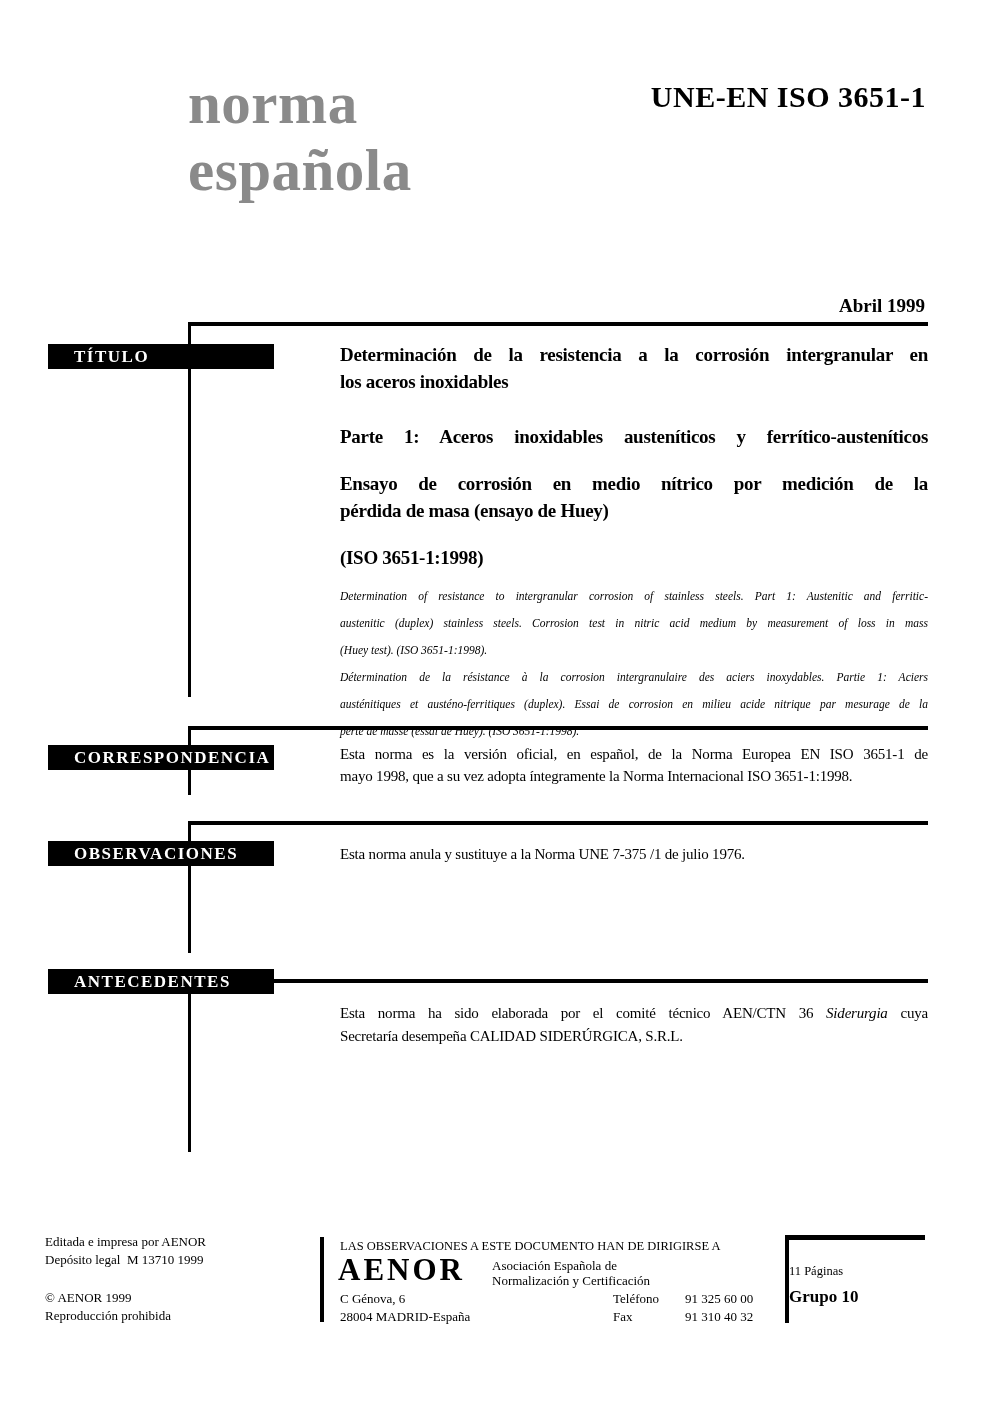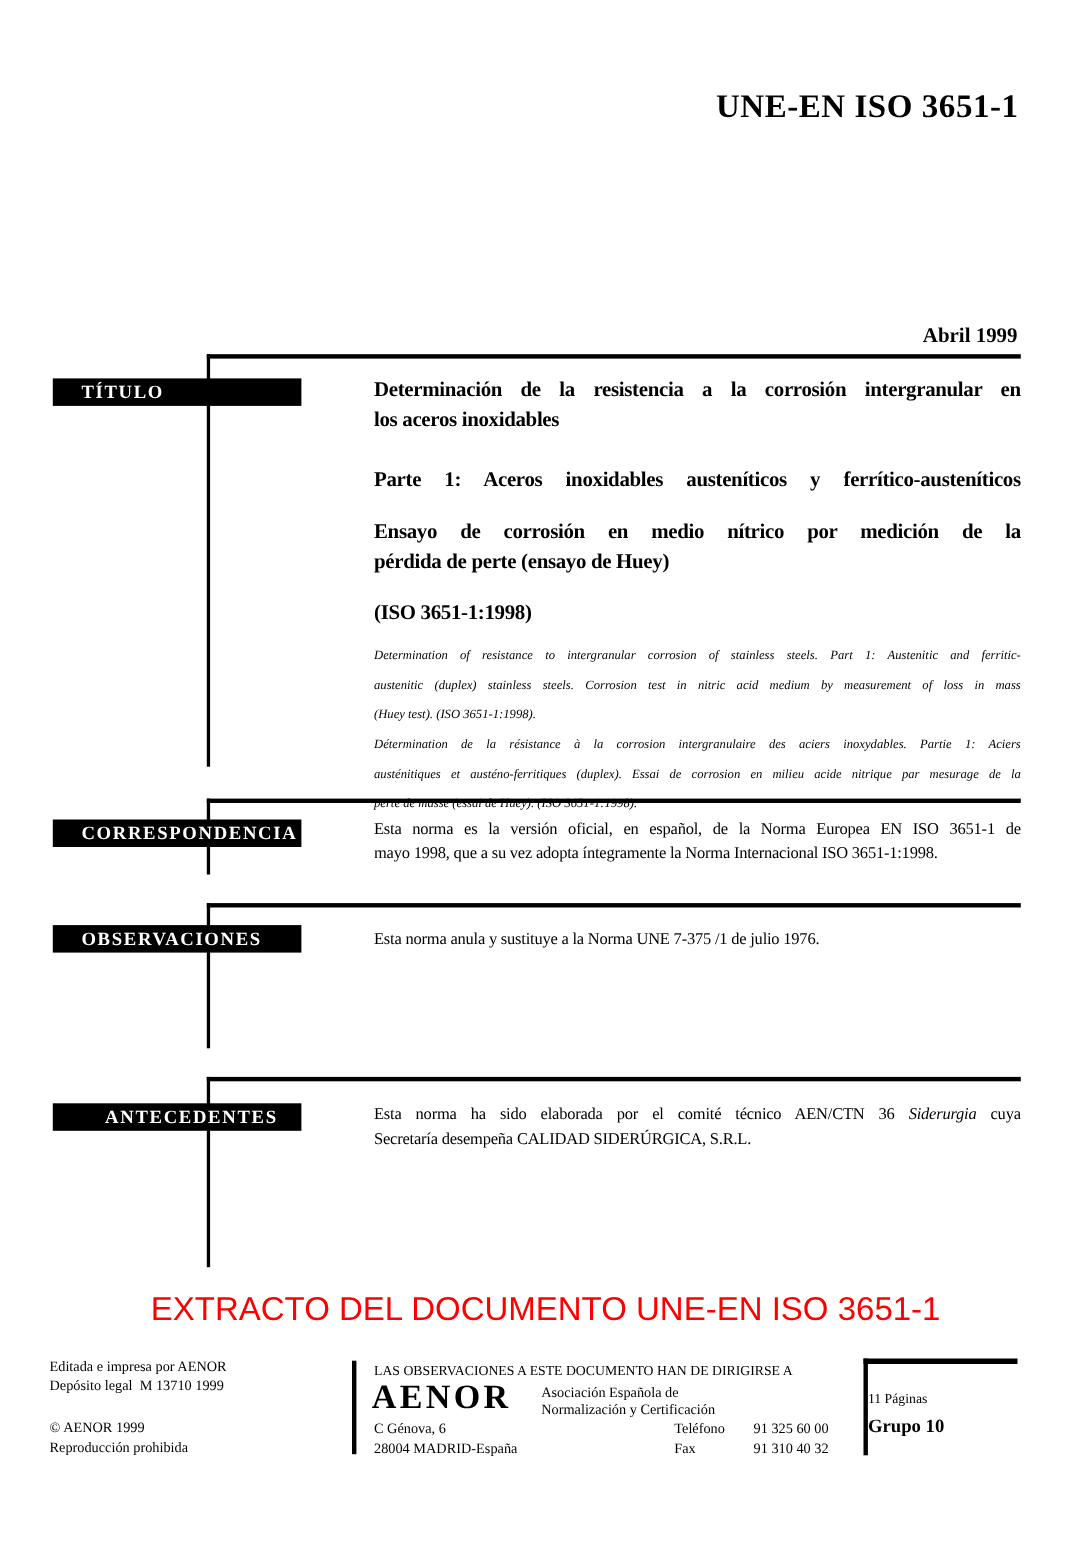--- a/index.html
+++ b/index.html
@@ -40,21 +40,21 @@
   
   .bar {
     position: absolute; left: 48px; width: 226px; height: 25px;
     background: #000000; color: #ffffff;
     font-size: 17px; font-weight: bold; line-height: 25px;
     letter-spacing: 1.5px; padding-left: 26px; box-sizing: border-box;
   }
   .bar-titulo  { top: 344px; }
   .bar-corresp { top: 745px; }
   .bar-observ  { top: 841px; }
-  .bar-antec   { top: 1003px; text-align: center; }
+  .bar-antec   { top: 969px; }
   
   .title-col {
     position: absolute; left: 340px; top: 341px; width: 588px;
     font-size: 19px; font-weight: bold; letter-spacing: -0.3px;
   }
   .title-col p { margin: 0; line-height: 27px; }
   .p1 { margin-bottom: 28px !important; }
   .p2 { margin-bottom: 20px !important; }
   .p3 { margin-bottom: 20px !important; }
   .p4 { margin-bottom: 12px !important; }
@@ -102,20 +102,24 @@
     box-sizing: border-box; text-align: left;
   }
   .f-pages { margin-top: 24px; font-size: 12.5px; }
   .f-group { margin-top: 8px; font-size: 17px; font-weight: bold; }
 </style>
 </head>
 <body>
 
 <div class="page">
 
+  <div class="logo">
+    <span class="line">norma</span>
+    <span class="line">española</span>
+  </div>
   <div class="doc-code">UNE-EN ISO 3651-1</div>
   <div class="date">Abril 1999</div>
 
   <div class="hrule hrule-titulo"></div>
   <div class="vrule vrule-titulo"></div>
   <div class="hrule hrule-corresp"></div>
   <div class="vrule vrule-corresp"></div>
   <div class="hrule hrule-observ"></div>
   <div class="vrule vrule-observ"></div>
   <div class="hrule hrule-antec"></div>
@@ -137,21 +141,21 @@
   <div class="title-col">
     <p class="p1">
       <span class="line jfull">Determinación de la resistencia a la corrosión intergranular en</span>
       <span class="line">los aceros inoxidables</span>
     </p>
     <p class="p2">
       <span class="line jfull">Parte 1: Aceros inoxidables austeníticos y ferrítico-austeníticos</span>
     </p>
     <p class="p3">
       <span class="line jfull">Ensayo de corrosión en medio nítrico por medición de la</span>
-      <span class="line">pérdida de perte (ensayo de Huey)</span>
+      <span class="line">pérdida de masa (ensayo de Huey)</span>
     </p>
     <p class="p4">(ISO 3651-1:1998)</p>
     <p class="abstract">
       <span class="line jfull">Determination of resistance to intergranular corrosion of stainless steels. Part 1: Austenitic and ferritic-</span>
       <span class="line jfull">austenitic (duplex) stainless steels. Corrosion test in nitric acid medium by measurement of loss in mass</span>
       <span class="line">(Huey test). (ISO 3651-1:1998).</span>
     </p>
     <p class="abstract">
       <span class="line jfull">Détermination de la résistance à la corrosion intergranulaire des aciers inoxydables. Partie 1: Aciers</span>
       <span class="line jfull">austénitiques et austéno-ferritiques (duplex). Essai de corrosion en milieu acide nitrique par mesurage de la</span>
@@ -166,21 +170,20 @@
 
   <div class="body-col col-observ">
     <span class="line">Esta norma anula y sustituye a la Norma UNE 7-375 /1 de julio 1976.</span>
   </div>
 
   <div class="body-col col-antec">
     <span class="line jfull"><span>Esta norma ha sido elaborada por el comité técnico AEN/CTN 36</span> <span class="it">Siderurgia</span> <span>cuya</span></span>
     <span class="line">Secretaría desempeña CALIDAD SIDERÚRGICA, S.R.L.</span>
   </div>
 
-  <div class="extracto">EXTRACTO DEL DOCUMENTO UNE-EN ISO 3651-1</div>
 
   <div class="footer-text f-left1">
     <span class="line">Editada e impresa por AENOR</span>
     <span class="line pre">Depósito legal  M 13710 1999</span>
   </div>
   <div class="footer-text f-left2">
     <span class="line">© AENOR 1999</span>
     <span class="line">Reproducción prohibida</span>
   </div>
   <div class="f-div"></div>

